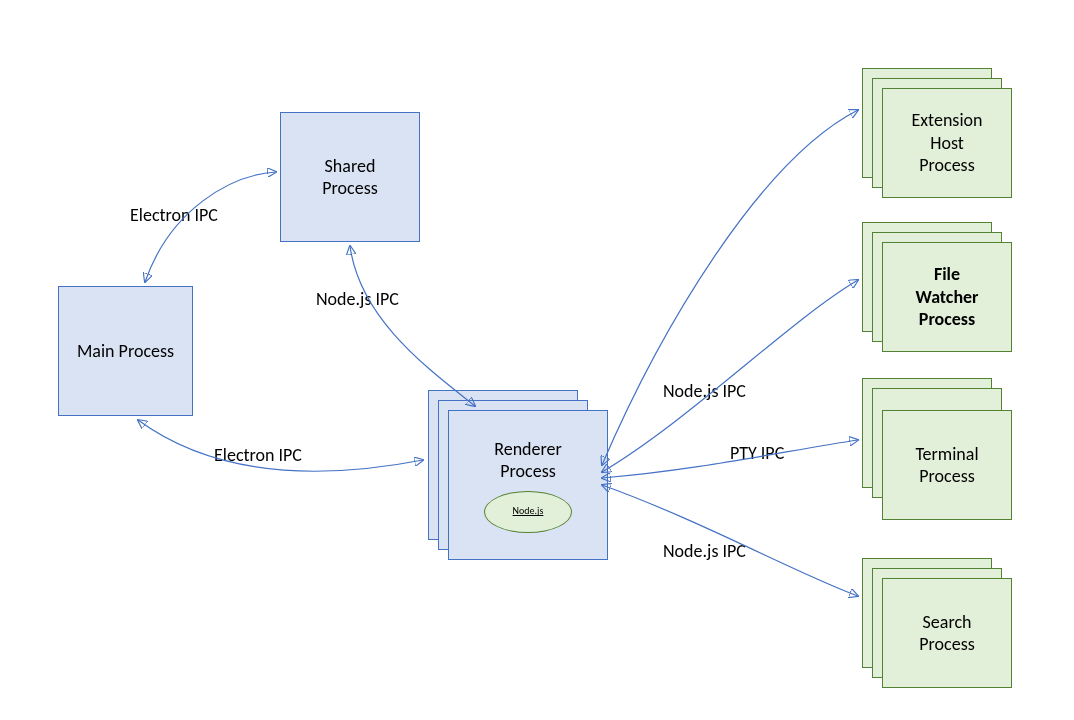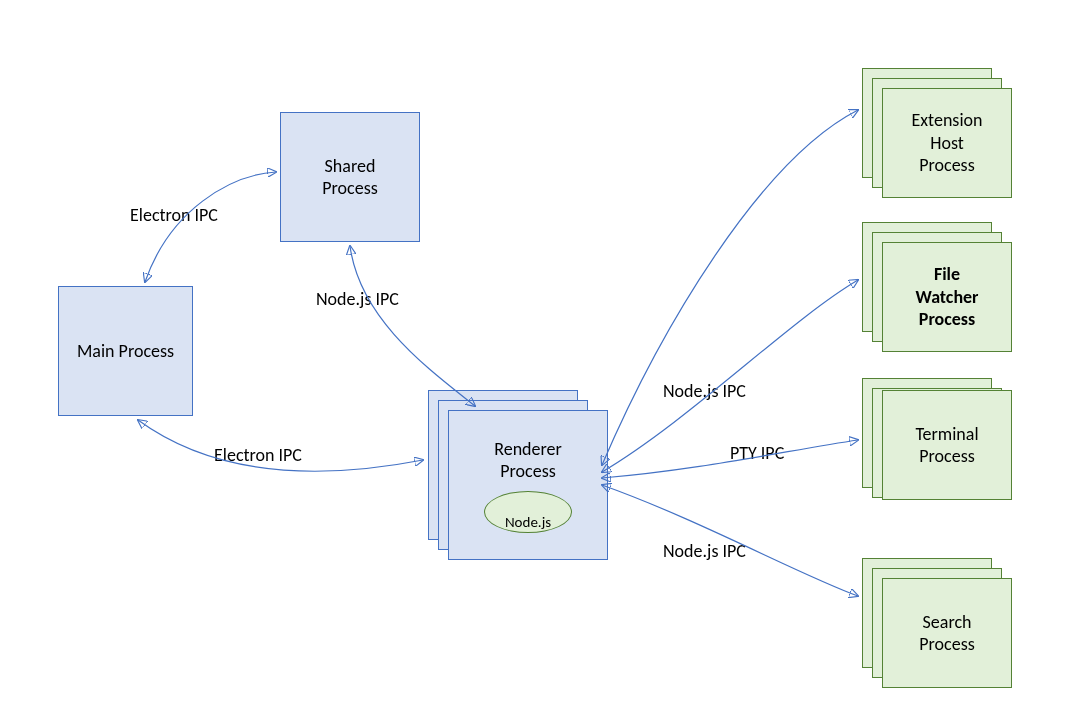--- a/index.html
+++ b/index.html
@@ -45,24 +45,25 @@
     padding: 16px;
     flex-direction: column;
   }
   .ellipse {
     width: 86px;
     height: 40px;
     border: 1px solid #548235;
     background: #E2F0D9;
     border-radius: 50%;
     display: flex;
-    align-items: flex-end;
+    align-items: center;
     justify-content: center;
-    font-size: 15px;
+    font-size: 10px;
     margin-top: 8px;
+    text-decoration: underline;
   }
   .edge-label {
     position: absolute;
     font-size: 18px;
     white-space: nowrap;
   }
   svg.edges {
     position: absolute;
     left: 0; top: 0;
     width: 1074px;
@@ -109,21 +110,21 @@
   <div class="layer" style="left:0;  top:0;  width:130px; height:110px;"></div>
   <div class="layer" style="left:10px; top:10px; width:130px; height:110px;"></div>
   <div class="layer front" style="left:20px; top:20px; width:130px; height:110px;font-weight:bold;">
     <span>File<br>Watcher<br>Process</span>
   </div>
 </div>
 
 <div class="stack green" style="left:862px; top:378px; width:150px; height:130px;">
   <div class="layer" style="left:0;  top:0;  width:130px; height:110px;"></div>
   <div class="layer" style="left:10px; top:10px; width:130px; height:110px;"></div>
-  <div class="layer front" style="left:20px; top:12px; width:130px; height:110px;align-items:center;">
+  <div class="layer front" style="left:20px; top:32px; width:130px; height:110px;align-items:center;">
     <span>Terminal<br>Process</span>
   </div>
 </div>
 
 <div class="stack green" style="left:862px; top:538px; width:150px; height:130px;margin-top:20px;">
   <div class="layer" style="left:0;  top:0;  width:130px; height:110px;"></div>
   <div class="layer" style="left:10px; top:10px; width:130px; height:110px;"></div>
   <div class="layer front" style="left:20px; top:20px; width:130px; height:110px;">
     <span>Search<br>Process</span>
   </div>

